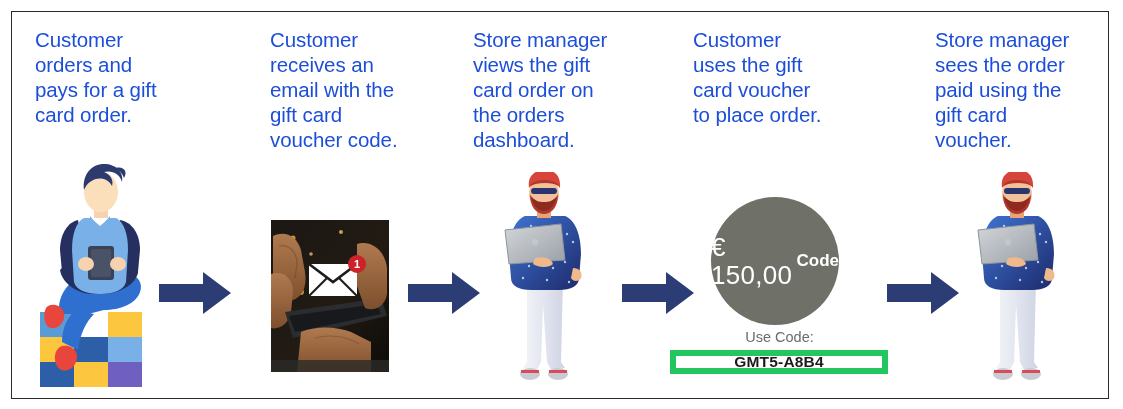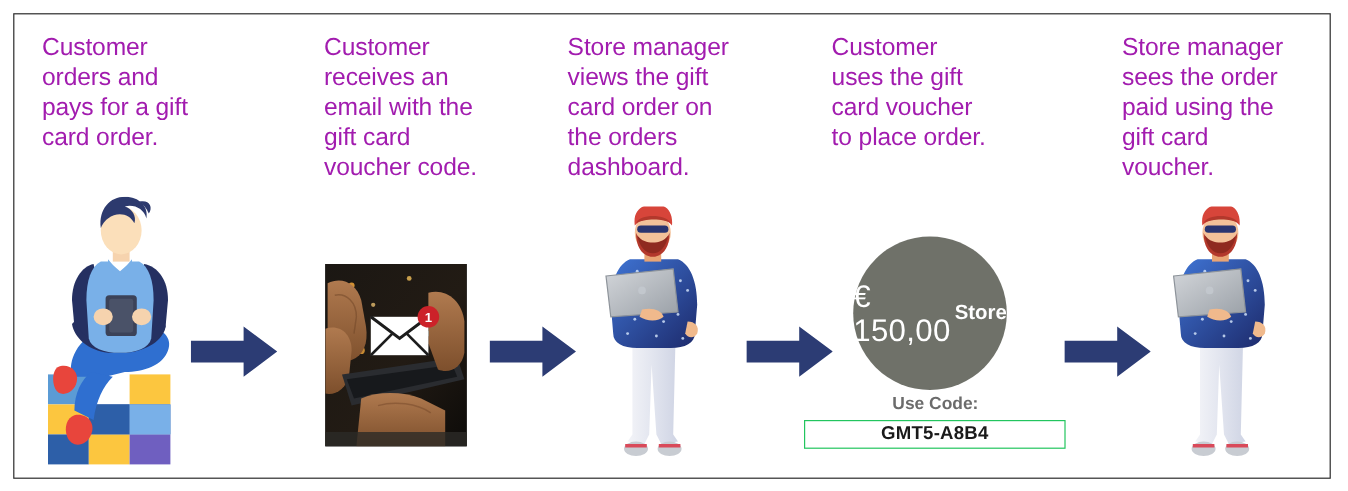--- a/index.html
+++ b/index.html
@@ -24,21 +24,21 @@
     box-sizing: border-box;
   }
   .step {
     position: absolute;
     top: 0;
     height: 100%;
   }
   .caption {
     position: absolute;
     top: 15px;
-    color: #a21caf;
+    color: #1d4ed8;
     font-size: 20.5px;
     line-height: 25px;
     letter-spacing: -0.1px;
     white-space: pre-line;
   }
   .figure {
     position: absolute;
   }
 
   
@@ -83,27 +83,27 @@
     line-height: 20px;
     margin-top: -1px;
   }
   .voucher-usecode {
     position: absolute;
     left: 0; top: 132px;
     width: 235px;
     text-align: center;
     color: #6b6b6b;
     font-size: 14.5px;
-    font-weight: 700;
+    font-weight: 400;
   }
   .voucher-codebox {
     position: absolute;
     left: 8px; top: 153px;
     width: 218px; height: 24px;
-    border: 1px solid #22c55e;
+    border: 6px solid #22c55e;
     background: #ffffff;
     display: flex;
     align-items: center;
     justify-content: center;
     box-sizing: border-box;
   }
   .voucher-code {
     color: #1a1a1a;
     font-size: 15.5px;
     font-weight: 700;
@@ -323,21 +323,21 @@
 
   <div class="step" style="left:665px;width:235px;">
     <div class="caption" style="left:16px;width:180px;">Customer
 uses the gift
 card voucher
 to place order.</div>
 
     <div class="figure voucher" style="left:-15px;top:185px;">
       <div class="voucher-circle">
         <div class="voucher-amount">€ 150,00</div>
-        <div class="voucher-label">Store</div>
+        <div class="voucher-label">Code</div>
       </div>
       <div class="voucher-usecode">Use Code:</div>
       <div class="voucher-codebox">
         <span class="voucher-code">GMT5-A8B4</span>
       </div>
     </div>
 
     <svg class="arrow" style="left:210px;top:258px;" viewBox="0 0 72 46">
       <path d="M0 14 L44 14 L44 2 L72 23 L44 44 L44 32 L0 32 Z" fill="#2c3c74"></path>
     </svg>

